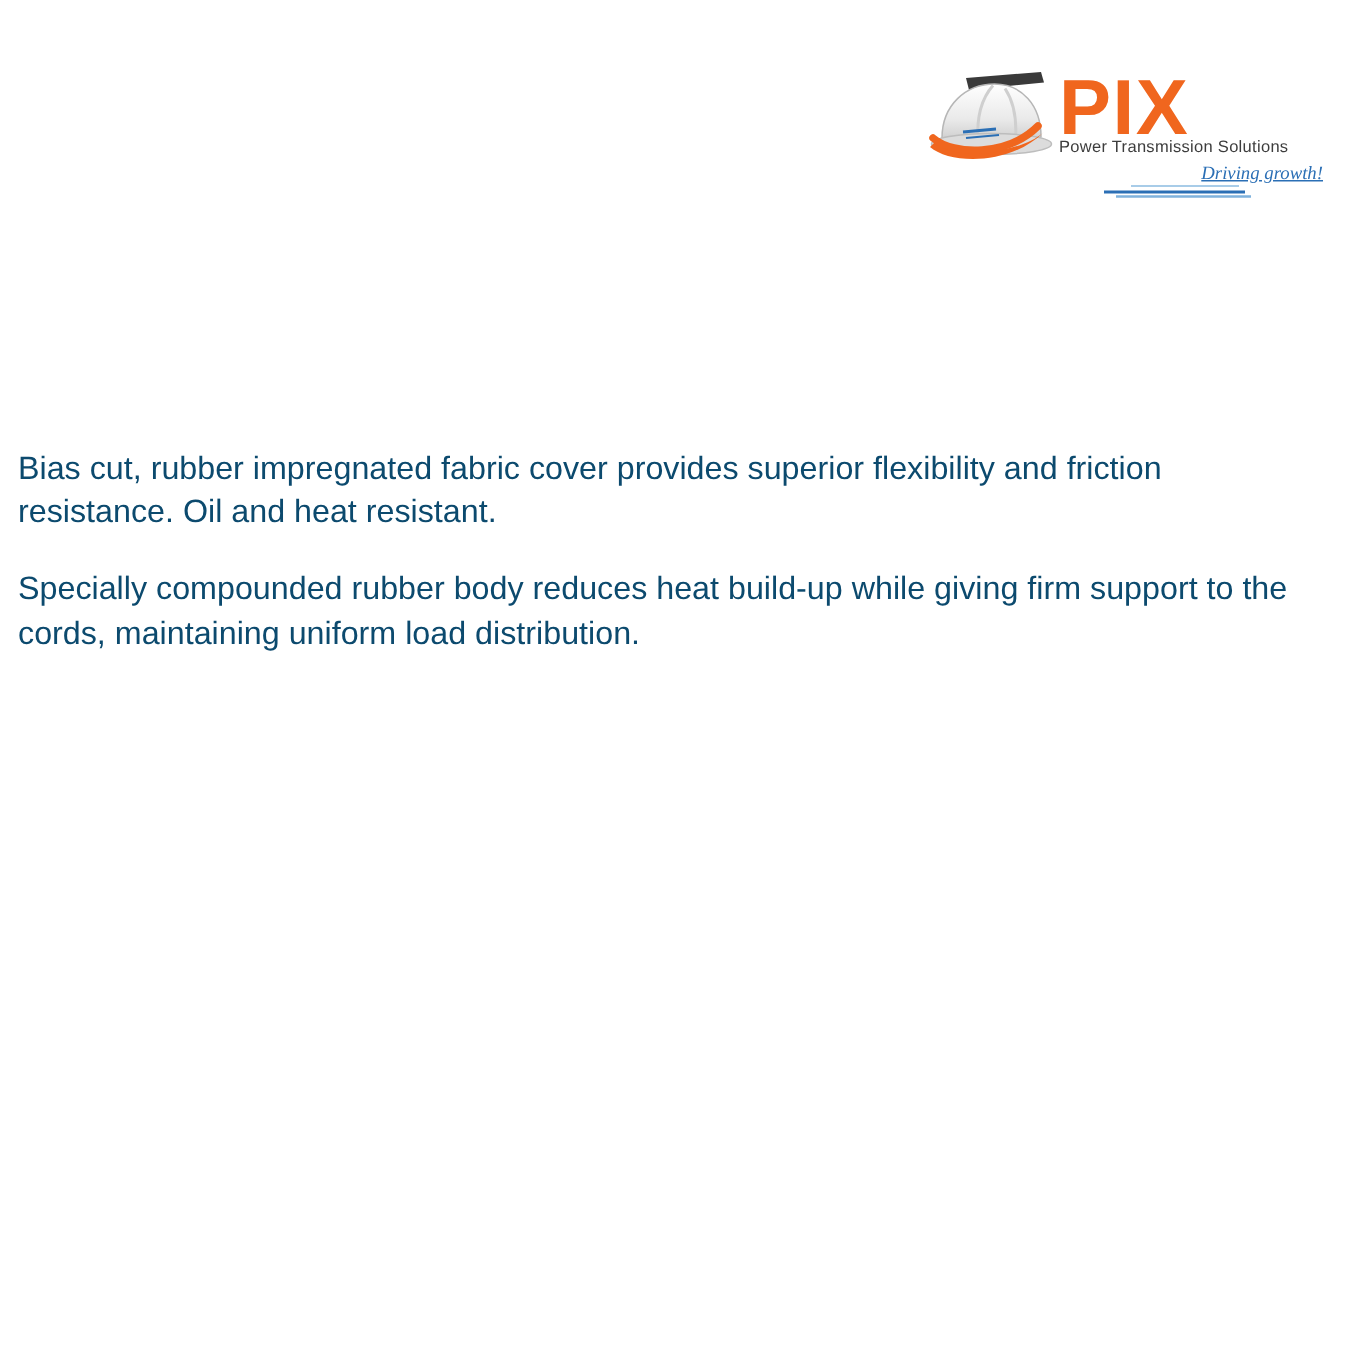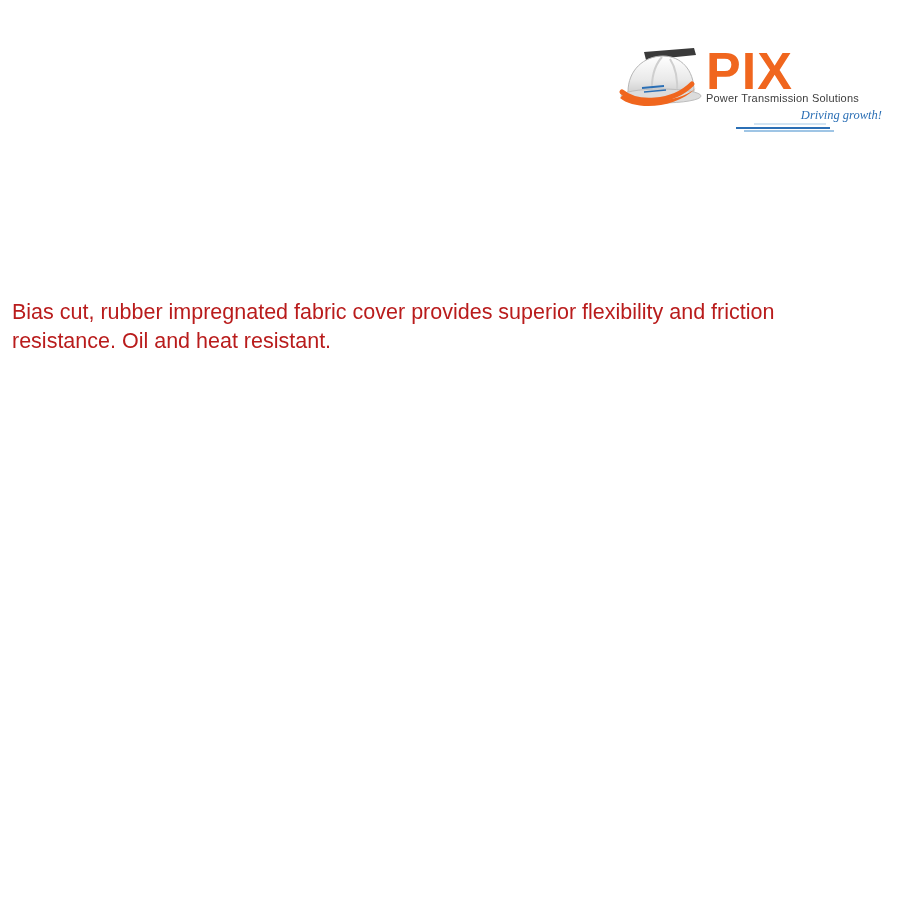--- a/index.html
+++ b/index.html
@@ -58,33 +58,34 @@
   }
   .logo-driving-text {
     position: absolute;
     right: 4px;
     top: 62px;
     font-family: "Liberation Serif", serif;
     font-style: italic;
     font-size: 12.5px;
     color: #2b6fb5;
     white-space: nowrap;
+    text-decoration: underline;
   }
 
   
   .content {
     position: absolute;
     left: 12px;
     top: 298px;
     width: 866px;
   }
   .para {
     font-size: 21.5px;
     line-height: 1.36;
-    color: #b91c1c;
+    color: #0c4a6e;
     margin: 0 0 22px 0;
     font-family: "Liberation Sans", sans-serif;
   }
   .para.justify {
     text-align: justify;
   }
   .para:last-child {
     margin-bottom: 0;
   }
 </style>
@@ -127,13 +128,14 @@
   <svg class="logo-driving" viewBox="0 0 150 28">
     <path d="M2 22 L96 22" stroke="#2B6FB5" stroke-width="2"></path>
     <path d="M10 25 L100 25" stroke="#7FB2DD" stroke-width="1.6"></path>
     <path d="M20 18 L92 18" stroke="#A8CCE8" stroke-width="1.2"></path>
   </svg>
   <div class="logo-driving-text">Driving growth!</div>
 </div>
 
 <div class="content">
   <p class="para">Bias cut, rubber impregnated fabric cover provides superior flexibility and friction resistance.  Oil and heat resistant.</p>
+  <p class="para">Specially compounded rubber body reduces heat build-up while giving firm support to the cords, maintaining uniform load distribution.</p>
 </div>
 
 </body></html>

